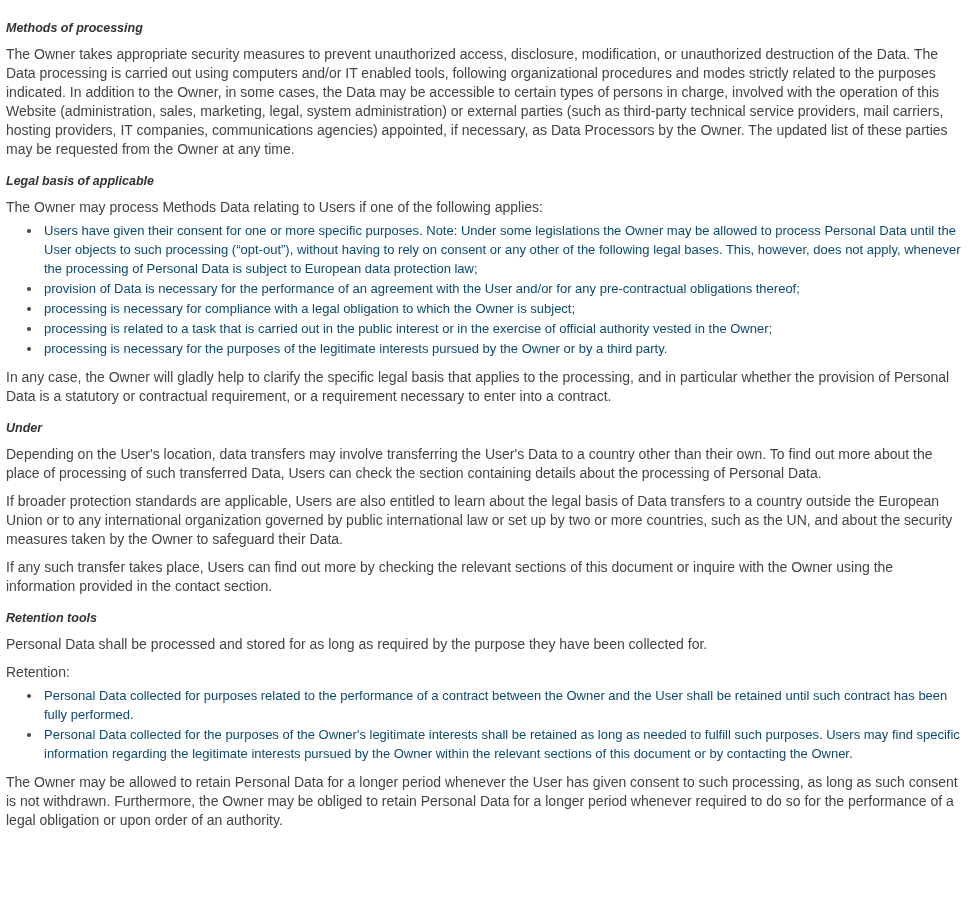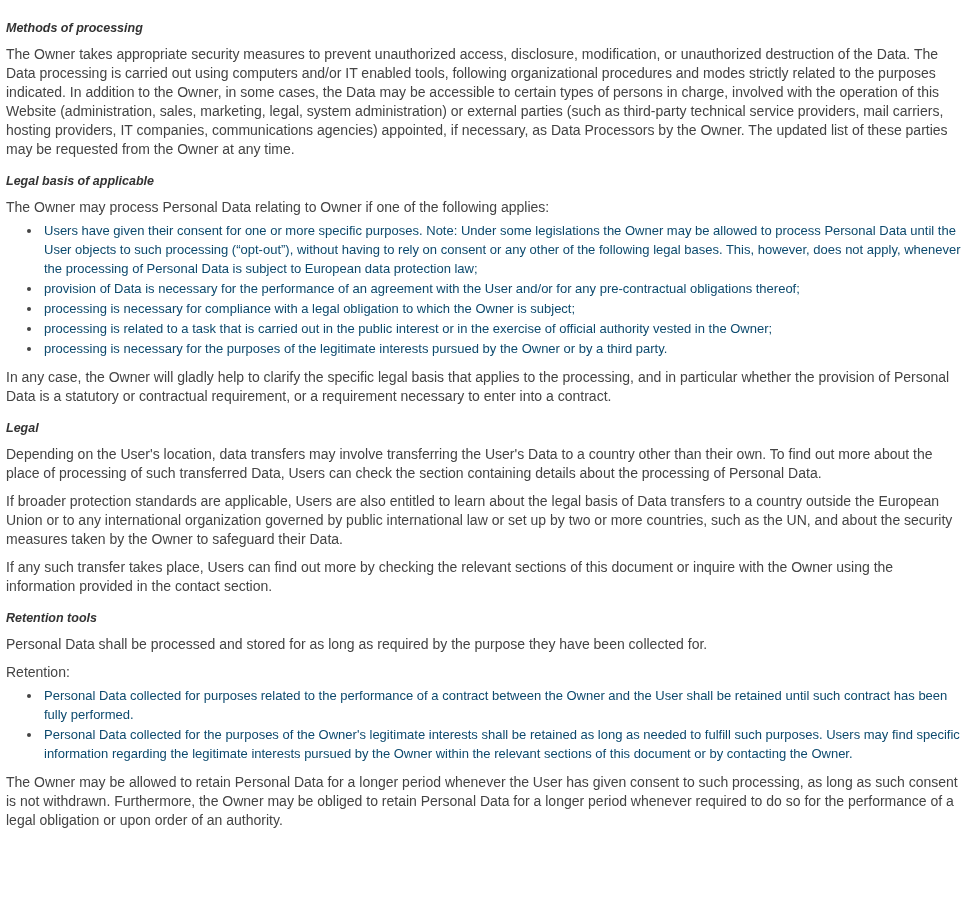--- a/index.html
+++ b/index.html
@@ -69,33 +69,33 @@
 <div class="page">
 
 
   <div class="block">
     <h3 class="section-title">Methods of processing</h3>
     <p class="para">The Owner takes appropriate security measures to prevent unauthorized access, disclosure, modification, or unauthorized destruction of the Data. The Data processing is carried out using computers and/or IT enabled tools, following organizational procedures and modes strictly related to the purposes indicated. In addition to the Owner, in some cases, the Data may be accessible to certain types of persons in charge, involved with the operation of this Website (administration, sales, marketing, legal, system administration) or external parties (such as third-party technical service providers, mail carriers, hosting providers, IT companies, communications agencies) appointed, if necessary, as Data Processors by the Owner. The updated list of these parties may be requested from the Owner at any time.</p>
   </div>
 
   <div class="block">
     <h3 class="section-title">Legal basis of applicable</h3>
-    <p class="para tight">The Owner may process Personal Data relating to Owner if one of the following applies:</p>
+    <p class="para tight">The Owner may process Methods Data relating to Users if one of the following applies:</p>
     <ul class="bullets">
       <li>Users have given their consent for one or more specific purposes. Note: Under some legislations the Owner may be allowed to process Personal Data until the User objects to such processing (“opt-out”), without having to rely on consent or any other of the following legal bases. This, however, does not apply, whenever the processing of Personal Data is subject to European data protection law;</li>
       <li>provision of Data is necessary for the performance of an agreement with the User and/or for any pre-contractual obligations thereof;</li>
       <li>processing is necessary for compliance with a legal obligation to which the Owner is subject;</li>
       <li>processing is related to a task that is carried out in the public interest or in the exercise of official authority vested in the Owner;</li>
       <li>processing is necessary for the purposes of the legitimate interests pursued by the Owner or by a third party.</li>
     </ul>
     <p class="para">In any case, the Owner will gladly help to clarify the specific legal basis that applies to the processing, and in particular whether the provision of Personal Data is a statutory or contractual requirement, or a requirement necessary to enter into a contract.</p>
   </div>
 
   <div class="block">
-    <h3 class="section-title">Legal</h3>
+    <h3 class="section-title">Under</h3>
     <p class="para">Depending on the User's location, data transfers may involve transferring the User's Data to a country other than their own. To find out more about the place of processing of such transferred Data, Users can check the section containing details about the processing of Personal Data.</p>
     <p class="para">If broader protection standards are applicable, Users are also entitled to learn about the legal basis of Data transfers to a country outside the European Union or to any international organization governed by public international law or set up by two or more countries, such as the UN, and about the security measures taken by the Owner to safeguard their Data.</p>
     <p class="para">If any such transfer takes place, Users can find out more by checking the relevant sections of this document or inquire with the Owner using the information provided in the contact section.</p>
   </div>
 
   <div class="block">
     <h3 class="section-title">Retention tools</h3>
     <p class="para">Personal Data shall be processed and stored for as long as required by the purpose they have been collected for.</p>
     <p class="para tight">Retention:</p>
     <ul class="bullets">

